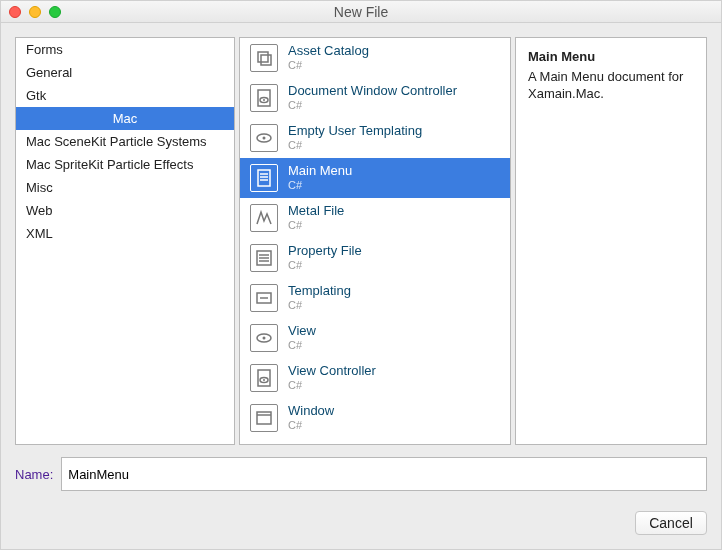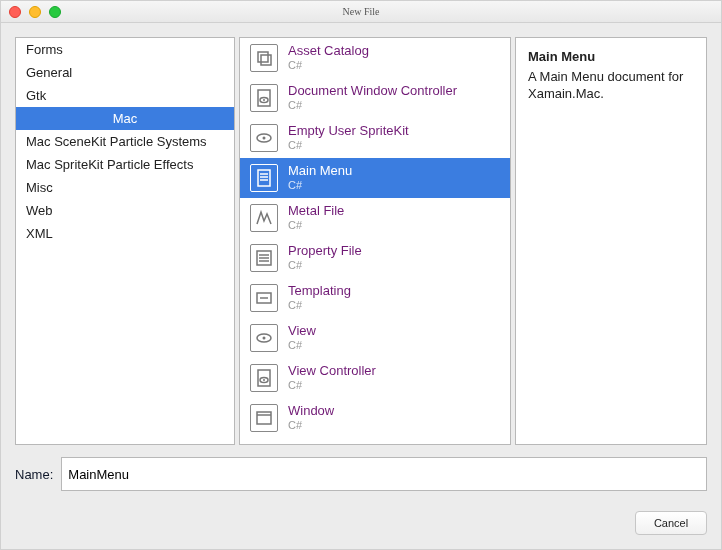--- a/index.html
+++ b/index.html
@@ -21,21 +21,21 @@
     display: flex;
     align-items: center;
     padding: 0 8px;
     position: relative;
   }
   .traffic { display: flex; gap: 8px; position: absolute; left: 8px; }
   .dot { width: 12px; height: 12px; border-radius: 50%; }
   .dot.red { background:#ff5f57; border:1px solid #e33e32;}
   .dot.yellow { background:#ffbd2e; border:1px solid #e2a200;}
   .dot.green { background:#28c940; border:1px solid #17a92e;}
-  .title { margin: 8px auto; color:#555; font-size:10px;font-family:Liberation Serif, serif; }
+  .title { margin: 8px auto; color:#555; font-size:14px; }
   .main {
     flex: 1;
     padding: 14px;
     display: flex;
     flex-direction: column;
     gap: 12px;
   }
   .panes {
     flex: 1;
     display: flex;
@@ -72,42 +72,42 @@
     width:28px; height:28px;
     border:1.5px solid #888;
     border-radius:2px;
     display:flex; align-items:center; justify-content:center;
     background:#fff;
     flex-shrink:0;
   }
   .tmpl-item.selected .iconbox { border-color:#fff; background:transparent;}
   .tmpl-item.selected .iconbox svg * { stroke:#fff; fill:none;}
   .tmpl-text { display:flex; flex-direction:column; line-height:1.15;}
-  .tmpl-label { font-size:13px; color:#701a75;}
+  .tmpl-label { font-size:13px; color:#0c4a6e;}
   .tmpl-sub { font-size:11px; color:#999;}
   .tmpl-item.selected .tmpl-label { color:#fff;}
   .tmpl-item.selected .tmpl-sub { color:#dbe7fa;}
   .namerow { display:flex; align-items:center; gap:8px; }
-  .name-label { color:#0f172a; }
+  .name-label { color:#4c1d95; }
   .name-input {
     flex:1;
     border:1px solid #b8b8b8;
     background:#fff;
     padding:16px 6px;
     font-size:13px;
     height:24px;
   }
   .buttons { display:flex; justify-content:flex-end; gap:10px; padding-top:8px;}
   .btn {
     min-width:72px;
     height:24px;
     background:linear-gradient(#ffffff,#f1f1f1);
     border:1px solid #c6c6c6;
     border-radius:4px;
-    font-size:11px;
+    font-size:14px;
     color:#222;
     cursor:default;
   }
   
   .pane.tmpl { scrollbar-width: thin; }
 </style>
 </head>
 <body>
 
 <div class="titlebar">
@@ -159,21 +159,21 @@
           </div>
         </div>
         <div class="tmpl-item">
           <div class="iconbox">
             <svg width="18" height="18" viewBox="0 0 18 18">
               <ellipse cx="9" cy="9" rx="7" ry="4" stroke="#777" stroke-width="1.5" fill="none"></ellipse>
               <circle cx="9" cy="9" r="1.5" fill="#777"></circle>
             </svg>
           </div>
           <div class="tmpl-text">
-            <div class="tmpl-label">Empty User SpriteKit</div>
+            <div class="tmpl-label">Empty User Templating</div>
             <div class="tmpl-sub">C#</div>
           </div>
         </div>
         <div class="tmpl-item selected">
           <div class="iconbox">
             <svg width="18" height="18" viewBox="0 0 18 18">
               <rect x="3" y="1" width="12" height="16" stroke="#fff" stroke-width="1.5" fill="none"></rect>
               <line x1="5" y1="5" x2="13" y2="5" stroke="#fff" stroke-width="1.5" fill="none"></line>
               <line x1="5" y1="8" x2="13" y2="8" stroke="#fff" stroke-width="1.5" fill="none"></line>
               <line x1="5" y1="11" x2="13" y2="11" stroke="#fff" stroke-width="1.5" fill="none"></line>

